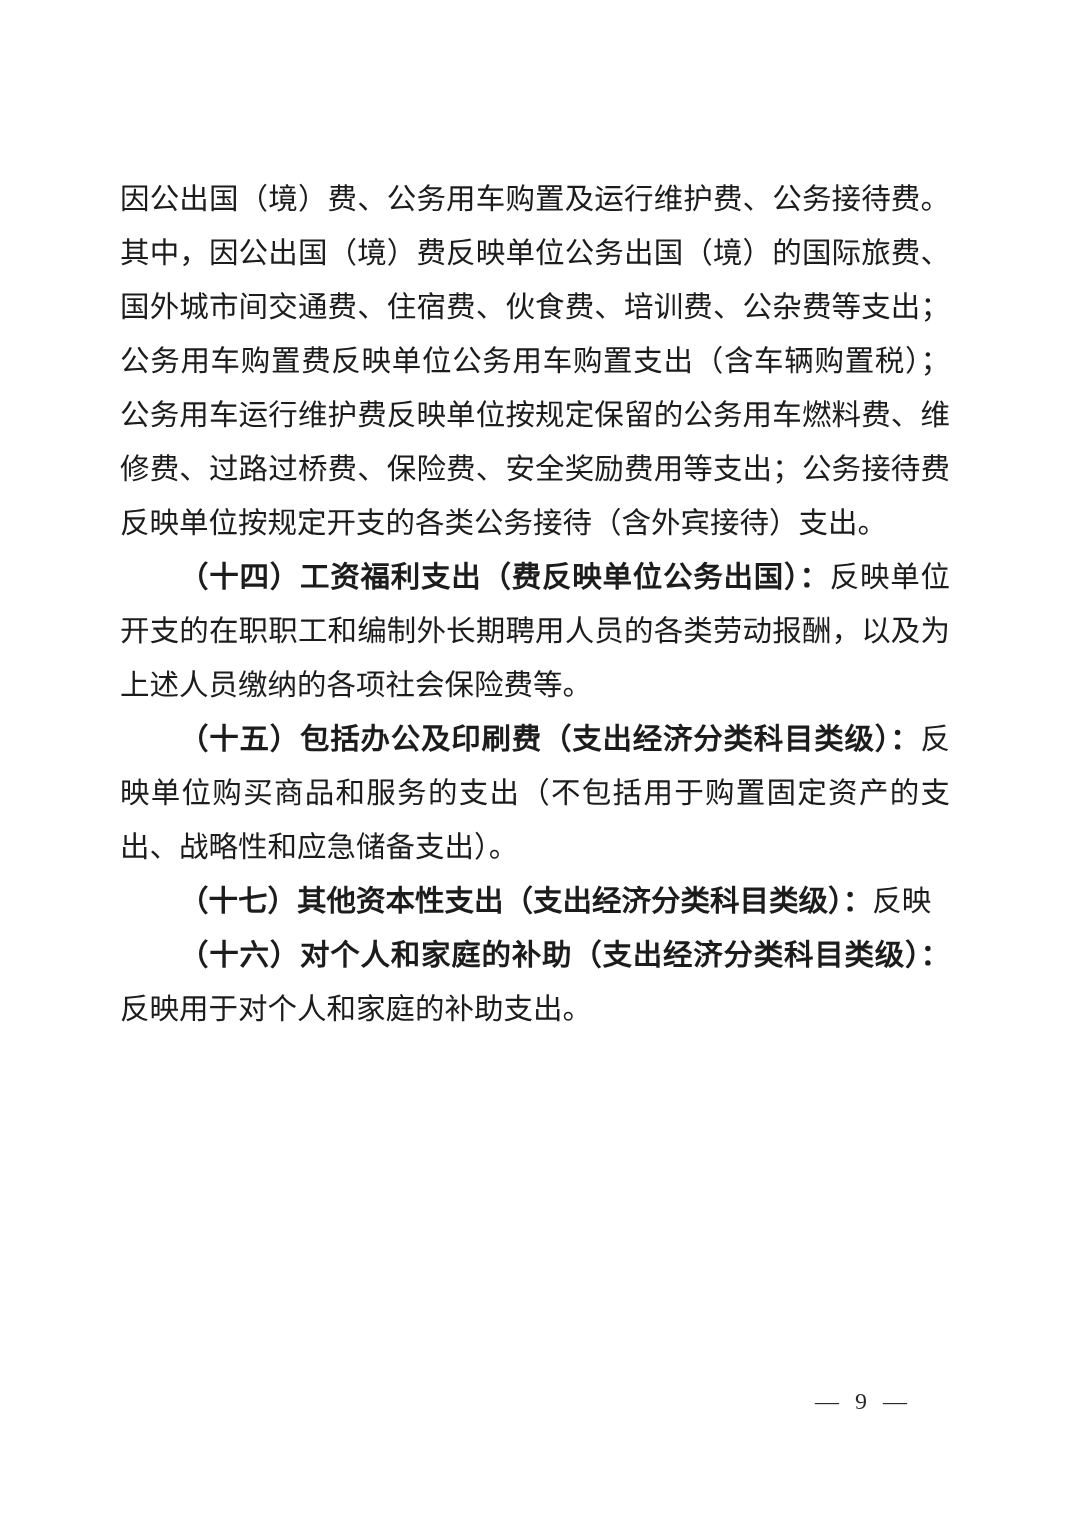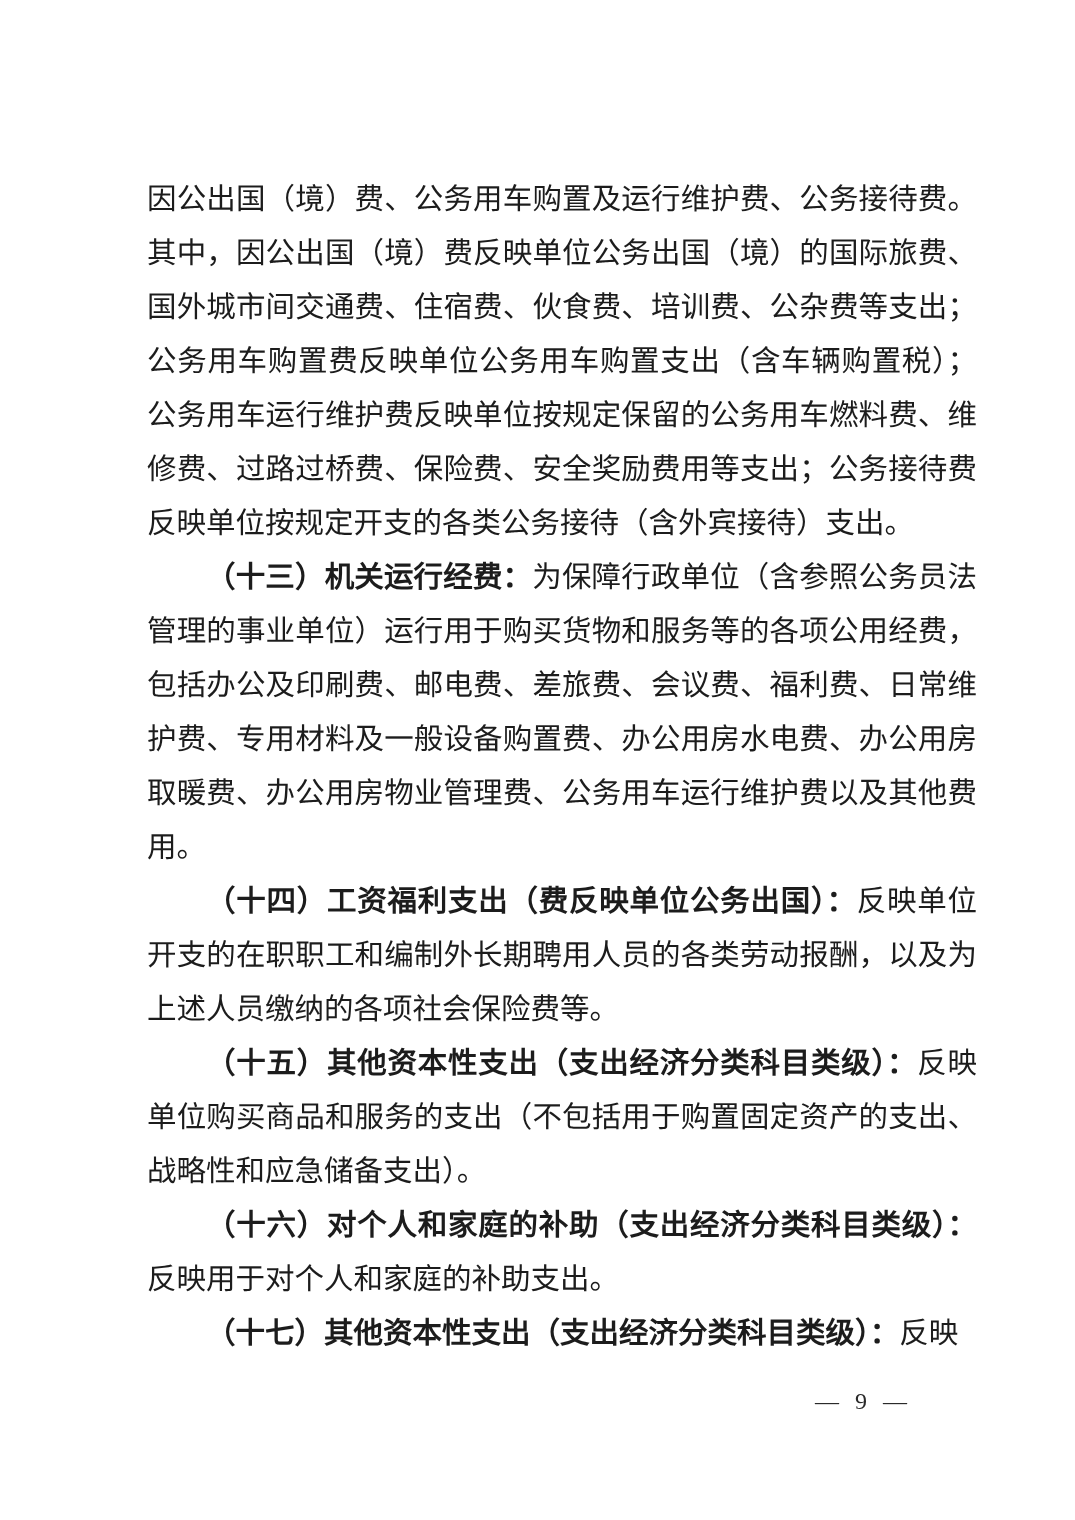--- a/index.html
+++ b/index.html
@@ -11,21 +11,21 @@
     position: relative;
     width: 1075px;
     height: 1520px;
     background: #ffffff;
     overflow: hidden;
     font-family: "Liberation Serif", "DejaVu Serif", serif;
     color: #1c1c1c;
   }
   .text-block {
     position: absolute;
-    left: 147px;
+    left: 120px;
     top: 172px;
     width: 830px;
   }
   .para {
     margin: 0;
     font-size: 29.5px;
     line-height: 54px;
     text-align: justify;
     text-align-last: left;
     letter-spacing: 0;
@@ -55,27 +55,26 @@
 </style>
 </head>
 <body>
 
 <div class="page">
 
   <div class="text-block">
 
     <p class="para"><span class="para-head"></span><span class="para-body">因公出国（境）费、公务用车购置及运行维护费、公务接待费。其中，因公出国（境）费反映单位公务出国（境）的国际旅费、国外城市间交通费、住宿费、伙食费、培训费、公杂费等支出；公务用车购置费反映单位公务用车购置支出（含车辆购置税）；公务用车运行维护费反映单位按规定保留的公务用车燃料费、维修费、过路过桥费、保险费、安全奖励费用等支出；公务接待费反映单位按规定开支的各类公务接待（含外宾接待）支出。</span></p>
 
-    <p class="para indented"><span class="para-head">（十三）机关运行经费：</span><span class="para-body">为保障行政单位（含参照公务员法管理的事业单位）运行用于购买货物和服务等的各项公用经费，包括办公及印刷费、邮电费、差旅费、会议费、福利费、日常维护费、专用材料及一般设备购置费、办公用房水电费、办公用房取暖费、办公用房物业管理费、公务用车运行维护费以及其他费用。</span></p>
 
     <p class="para indented"><span class="para-head">（十四）工资福利支出（费反映单位公务出国）：</span><span class="para-body">反映单位开支的在职职工和编制外长期聘用人员的各类劳动报酬，以及为上述人员缴纳的各项社会保险费等。</span></p>
 
-    <p class="para indented"><span class="para-head">（十五）其他资本性支出（支出经济分类科目类级）：</span><span class="para-body">反映单位购买商品和服务的支出（不包括用于购置固定资产的支出、战略性和应急储备支出）。</span></p>
+    <p class="para indented"><span class="para-head">（十五）包括办公及印刷费（支出经济分类科目类级）：</span><span class="para-body">反映单位购买商品和服务的支出（不包括用于购置固定资产的支出、战略性和应急储备支出）。</span></p>
+
+    <p class="para indented"><span class="para-head">（十七）其他资本性支出（支出经济分类科目类级）：</span><span class="para-body">反映</span></p>
 
     <p class="para indented"><span class="para-head">（十六）对个人和家庭的补助（支出经济分类科目类级）：</span><span class="para-body">反映用于对个人和家庭的补助支出。</span></p>
-
-    <p class="para indented"><span class="para-head">（十七）其他资本性支出（支出经济分类科目类级）：</span><span class="para-body">反映</span></p>
 
   </div>
 
   <div class="page-footer">— 9 —</div>
 
 </div>
 
 </body></html>

